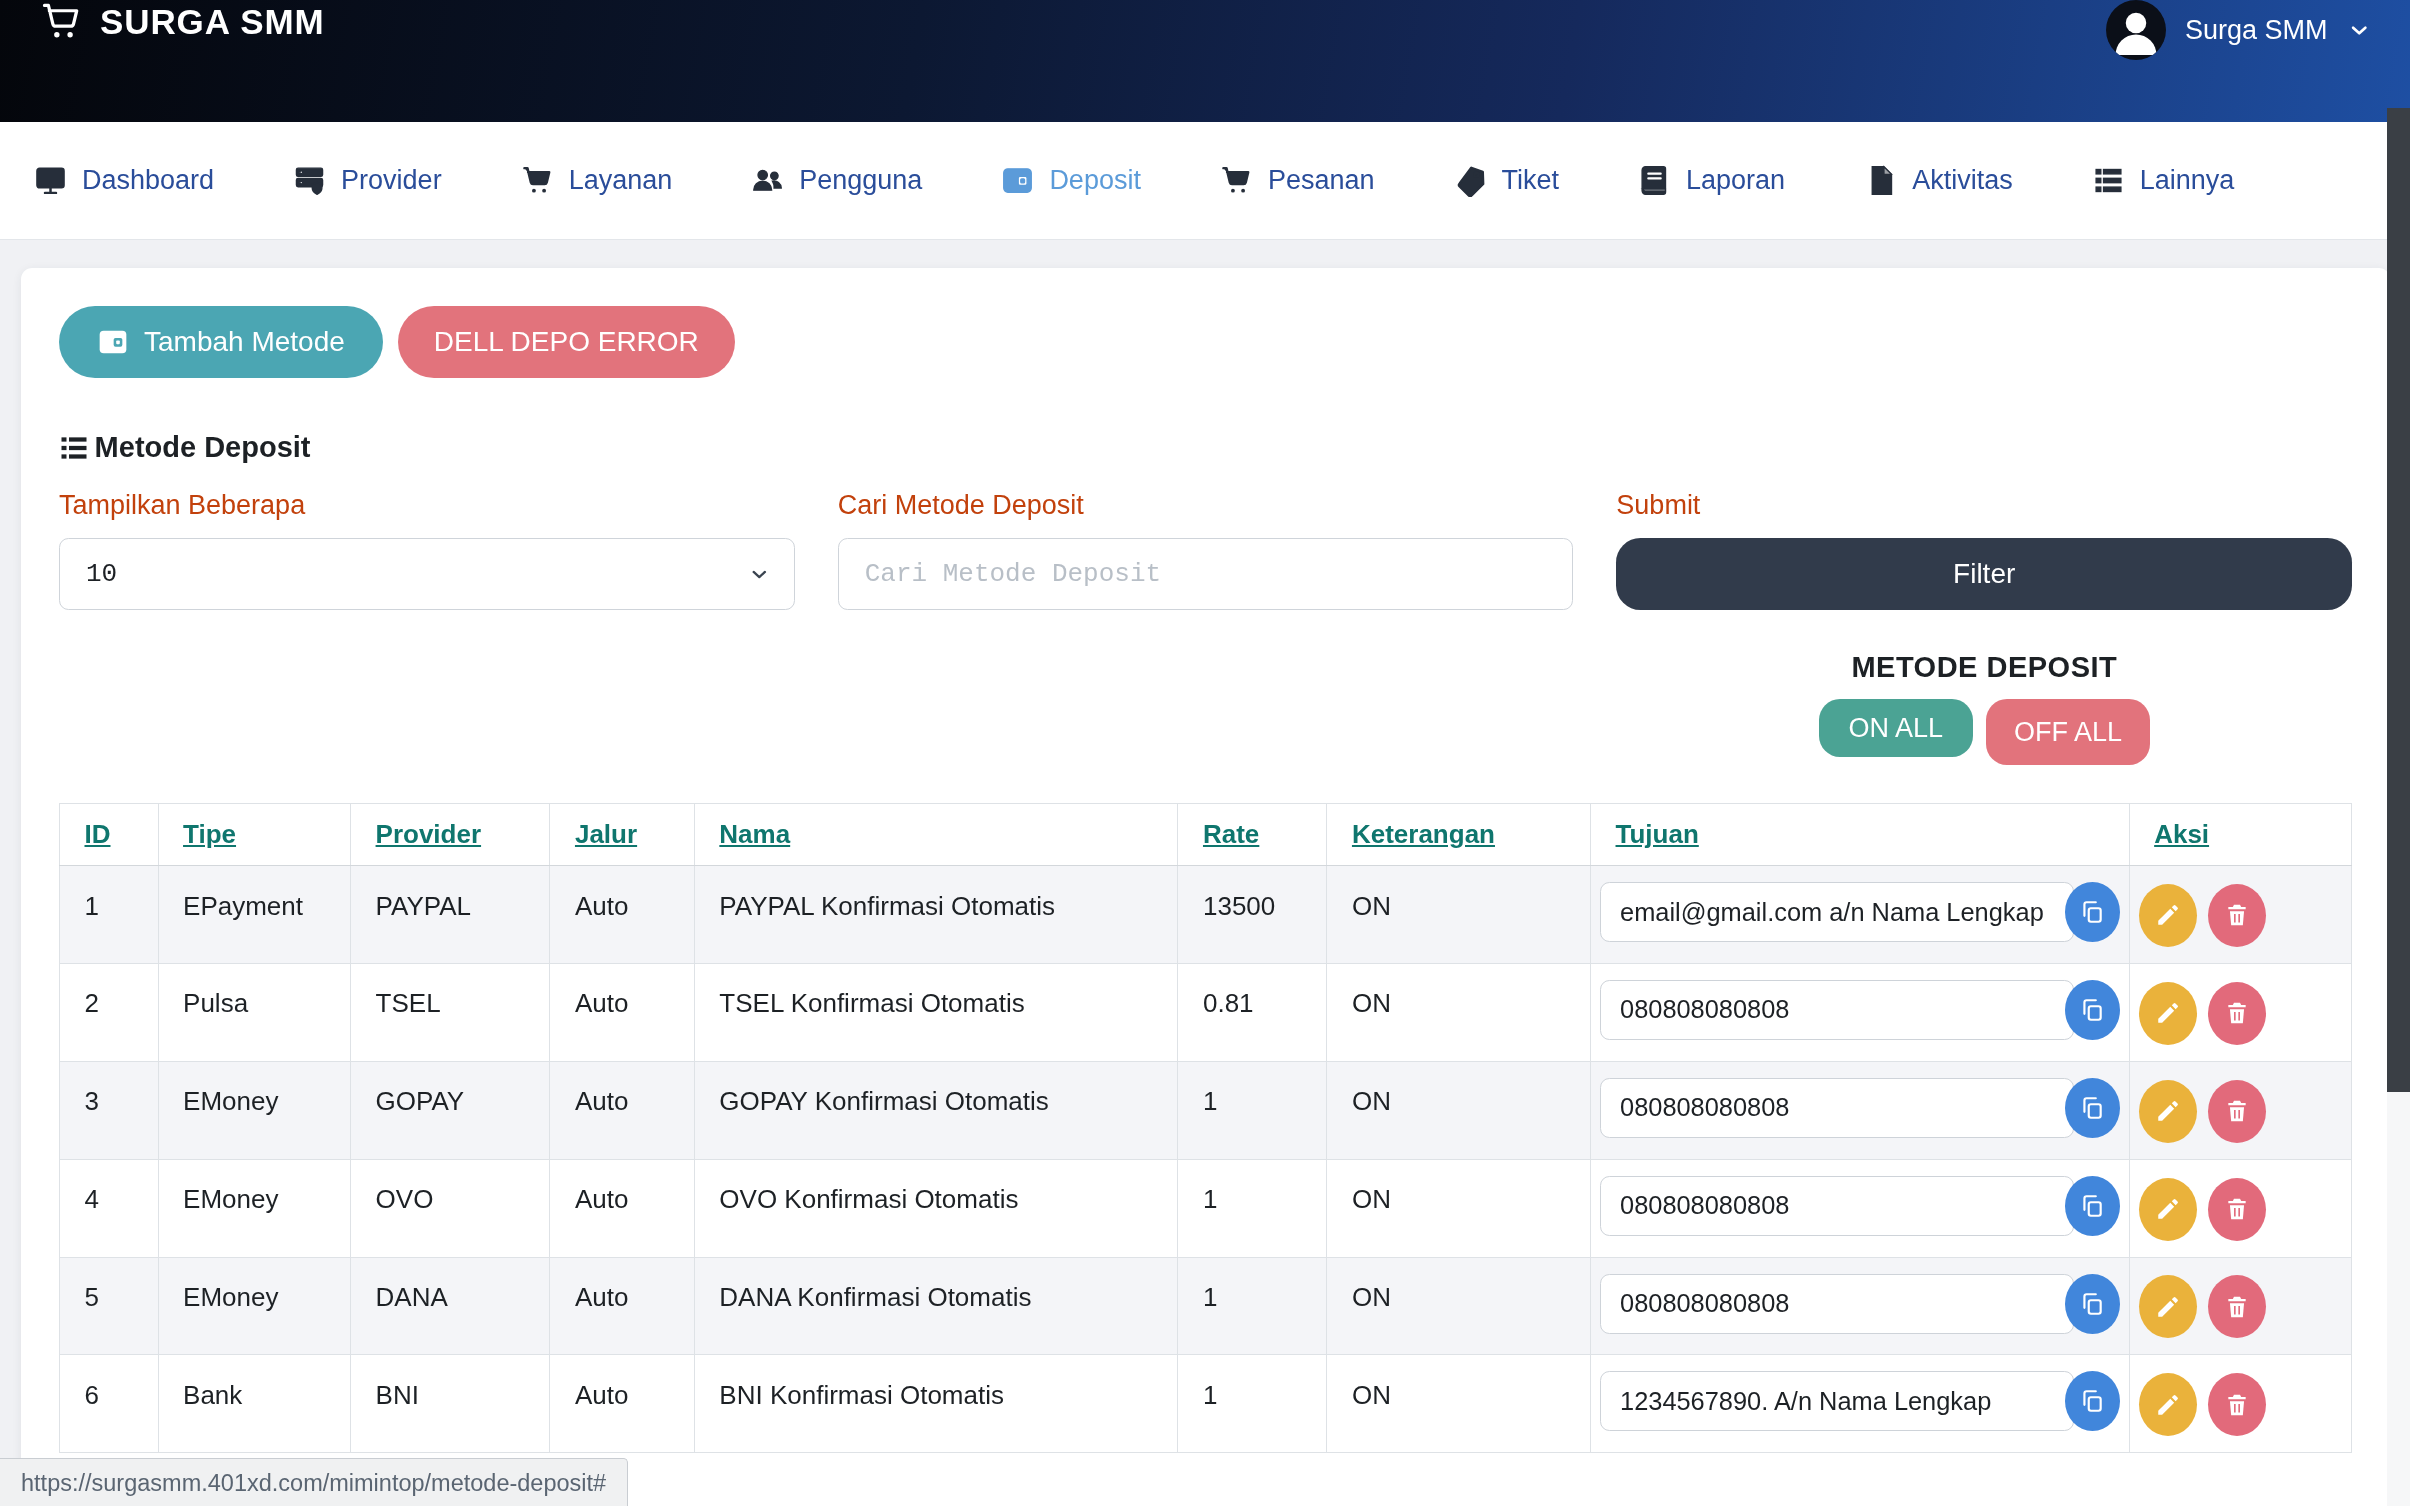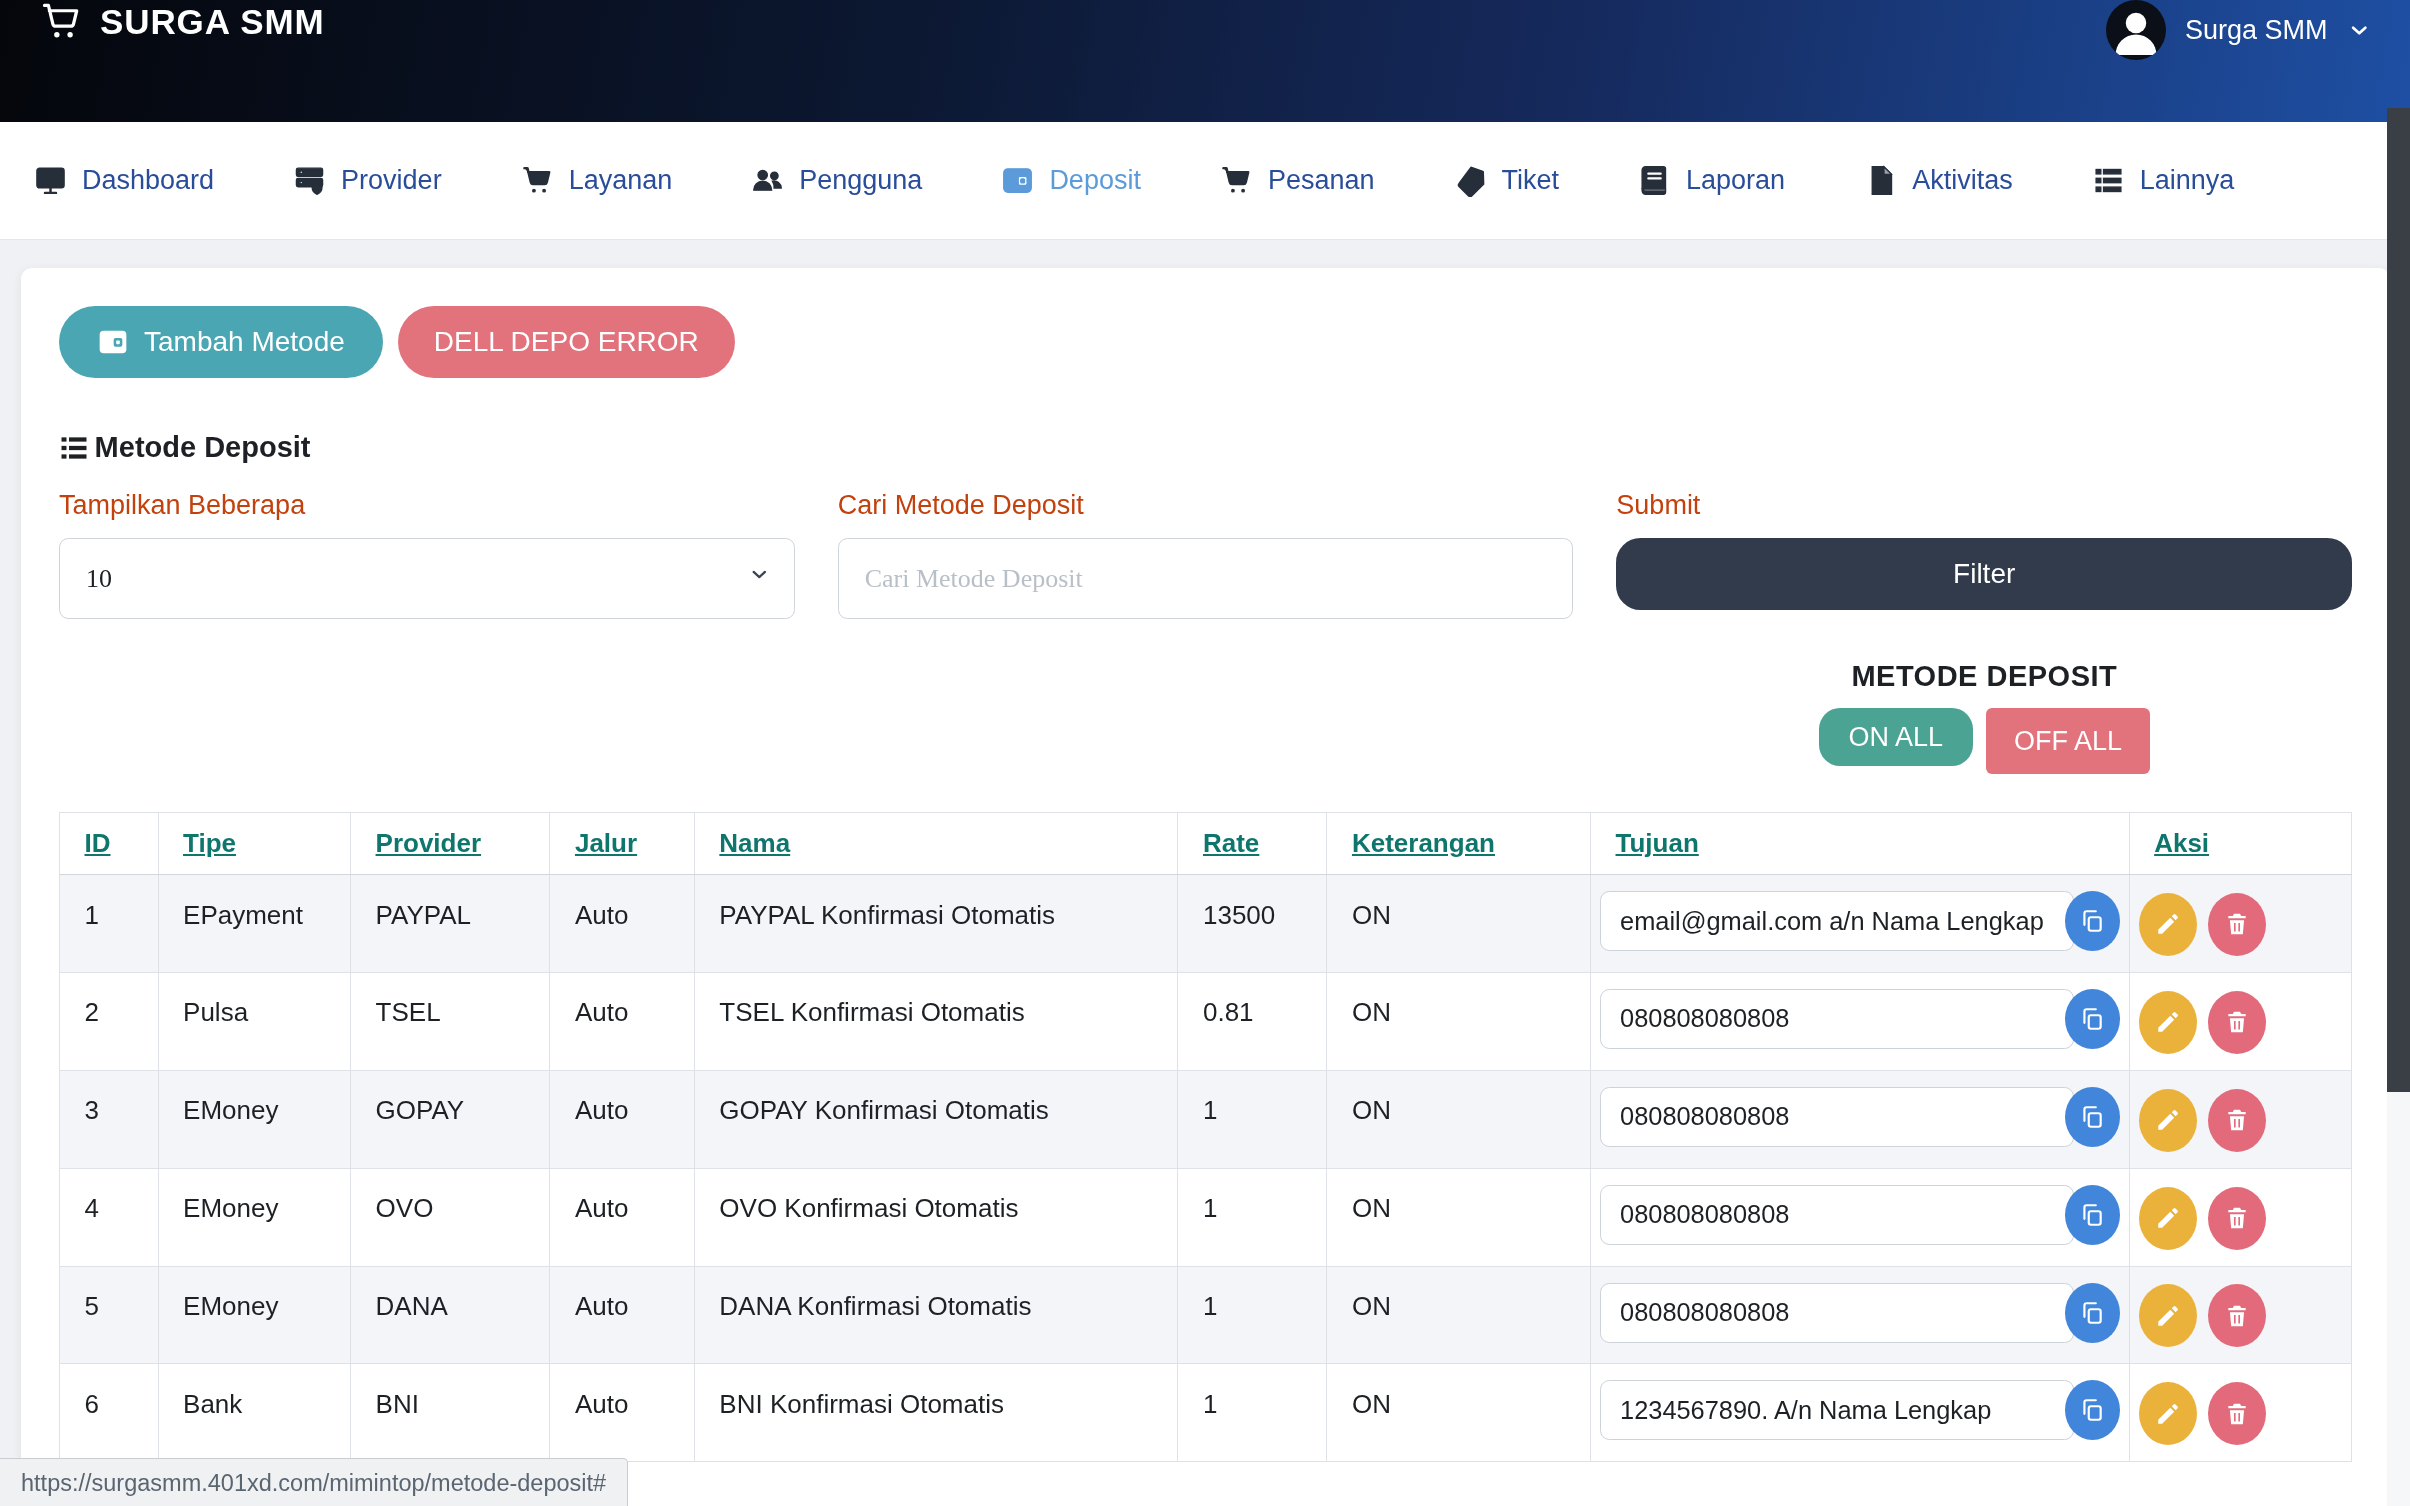--- a/index.html
+++ b/index.html
@@ -59,36 +59,36 @@
     margin-top:53px; font-size:29px; font-weight:bold; color:#1d2125;
     display:flex; align-items:center; gap:5.6px;
   }
   .section-title svg { width:30px; height:30px; }
 
   .filter-row { display:flex; gap:43px; margin-top:26px; }
   .filter-col { flex:1; min-width:0; }
   .filter-label { font-size:27px; color:#c2410c; margin-bottom:17px; }
   .field-wrap { position:relative; }
   select.field, input.field {
-    width:100%; height:81px; border:0.9px solid #cfd4da; border-radius:9.4px;
+    width:100%; height:72px; border:0.9px solid #cfd4da; border-radius:9.4px;
     font-size:26px; padding:0 26px; color:#1d2125; background:#fff;
-    font-family:Liberation Serif, serif; appearance:none; outline:none;
+    font-family:Liberation Mono, monospace; appearance:none; outline:none;
   }
   input.field::placeholder { color:#b8bfc7; }
   .field-chev { position:absolute; right:24.5px; top:24.5px; width:22.6px; height:22.6px; pointer-events:none; }
   .btn-filter {
     width:100%; height:72px; background:#313b4b; border-radius:24.5px; font-size:28px;
   }
 
   .bulk-wrap { margin-top:41px; display:flex; justify-content:flex-end; }
   .bulk { width:calc((100% - 87px)/3); display:flex; flex-direction:column; align-items:center; gap:15px; }
   .bulk-heading { font-size:29px; font-weight:bold; color:#1d2125; letter-spacing:0.5px; }
   .bulk-btns { display:flex; gap:13px; }
   .btn-onall  { background:#4ba394; height:58px; padding:0 30px; border-radius:21px; font-size:27px; }
-  .btn-offall { background:#e2737c; height:66px; padding:6px 28px; border-radius:6px; font-size:27px; }
+  .btn-offall { background:#e2737c; height:66px; padding:6px 28px; border-radius:21px; font-size:27px; }
 
   
   table.grid { margin-top:38px; width:100%; border-collapse:collapse; table-layout:fixed; }
   .grid th, .grid td { border:0.9px solid #dee2e6; font-size:26px; text-align:left; vertical-align:top; }
   .grid th { font-weight:bold; padding:15px 24.5px; border-bottom:1.9px solid #d3d7db; color:#0f766e;text-decoration:underline; }
   .grid td { padding:24.5px 24.5px; color:#1d2125; height:94px; }
   .grid tbody tr:nth-child(odd) { background:#f4f5f8; }
   .grid td.tight { padding:16px 9px;margin-left:38px; }
   .tujuan-wrap { display:flex; align-items:center; }
   .tujuan-input {

